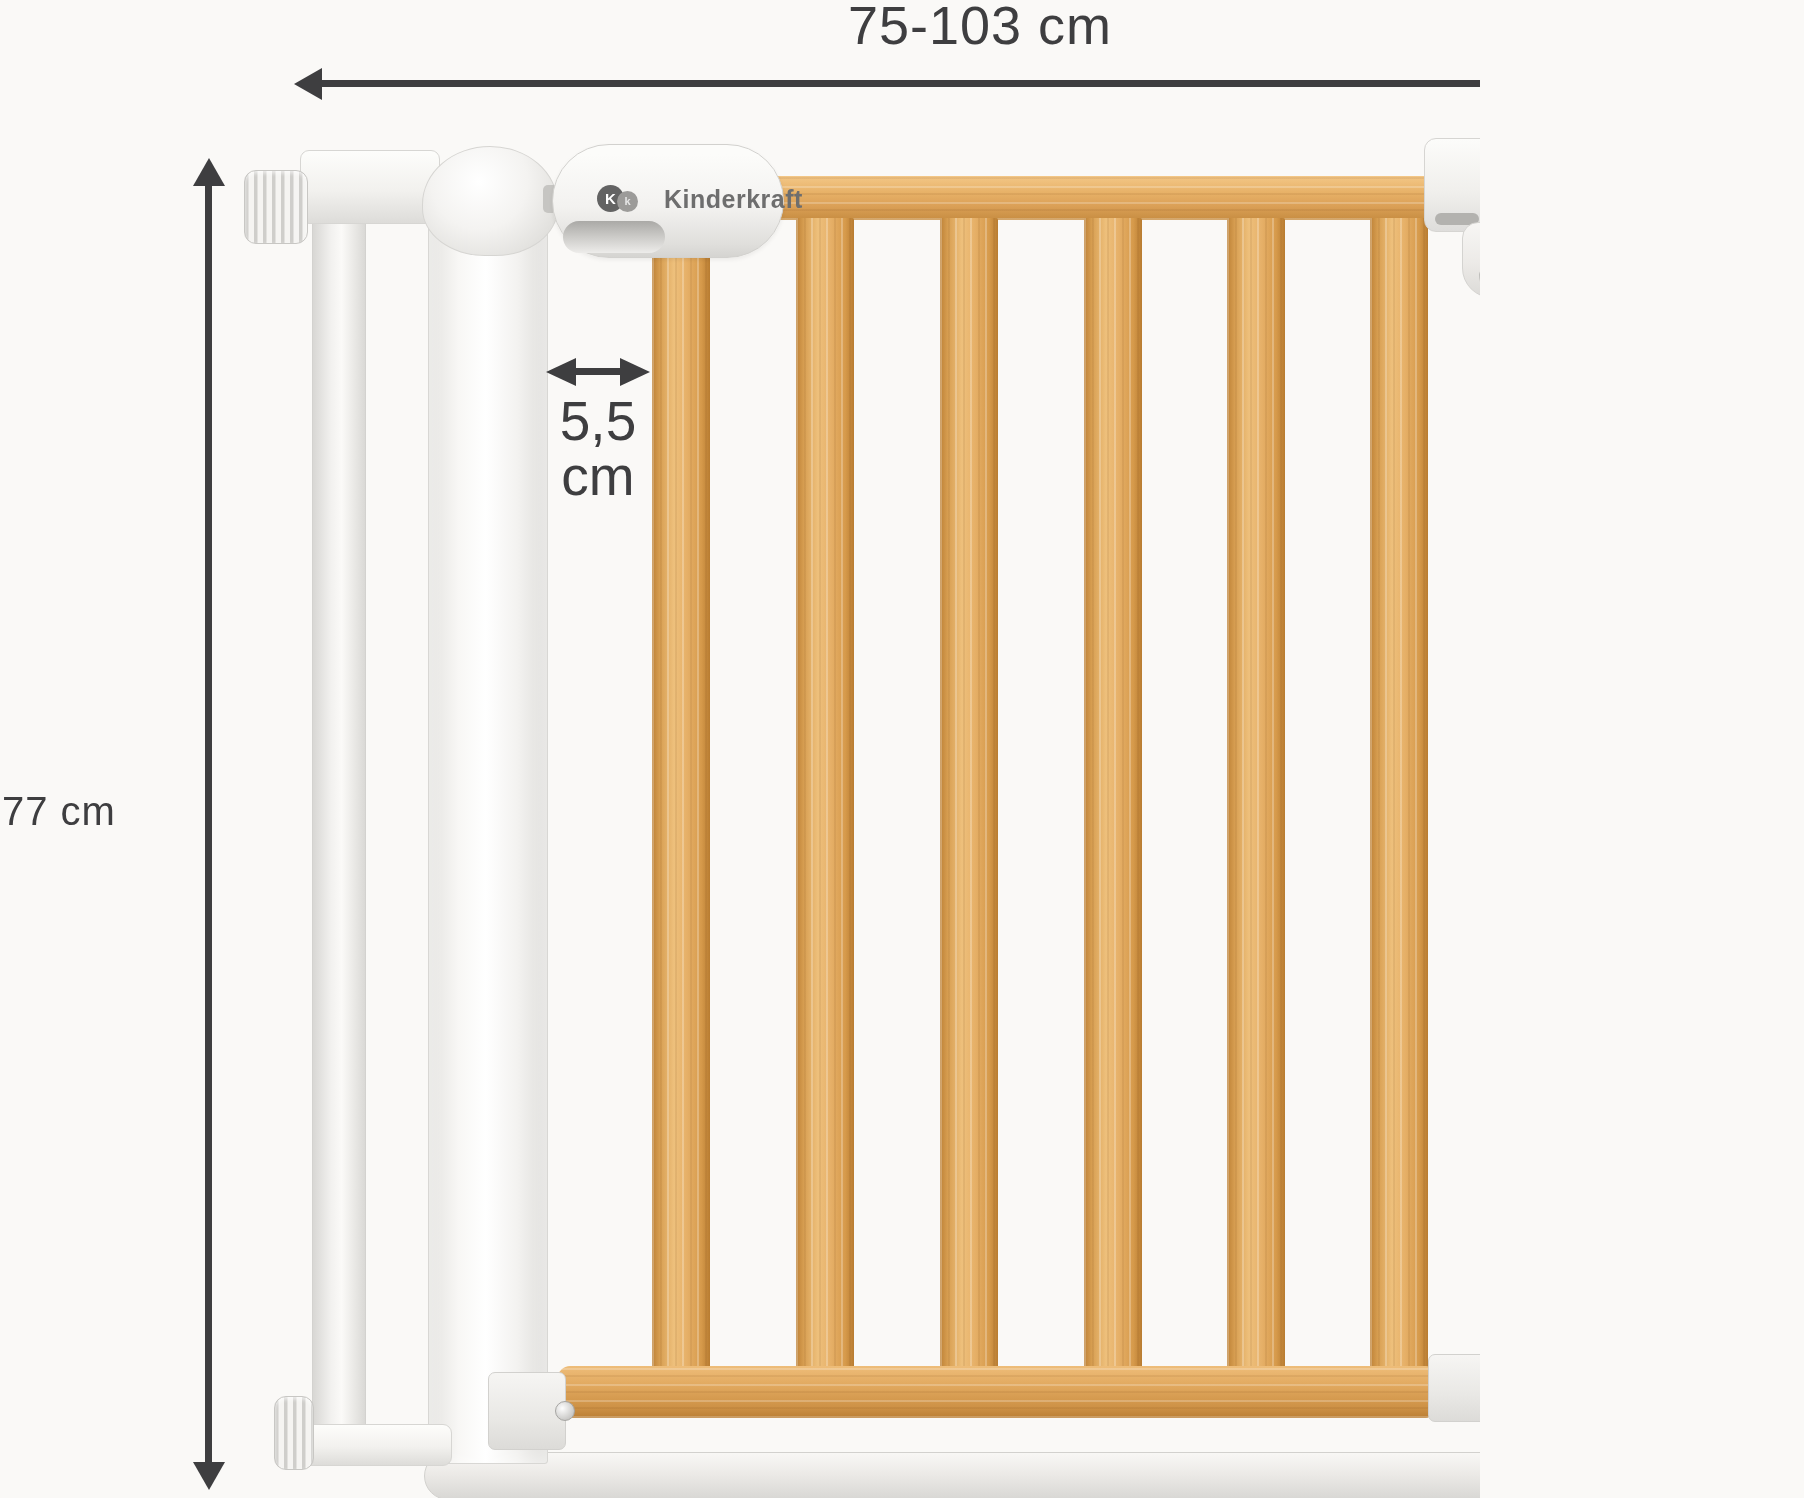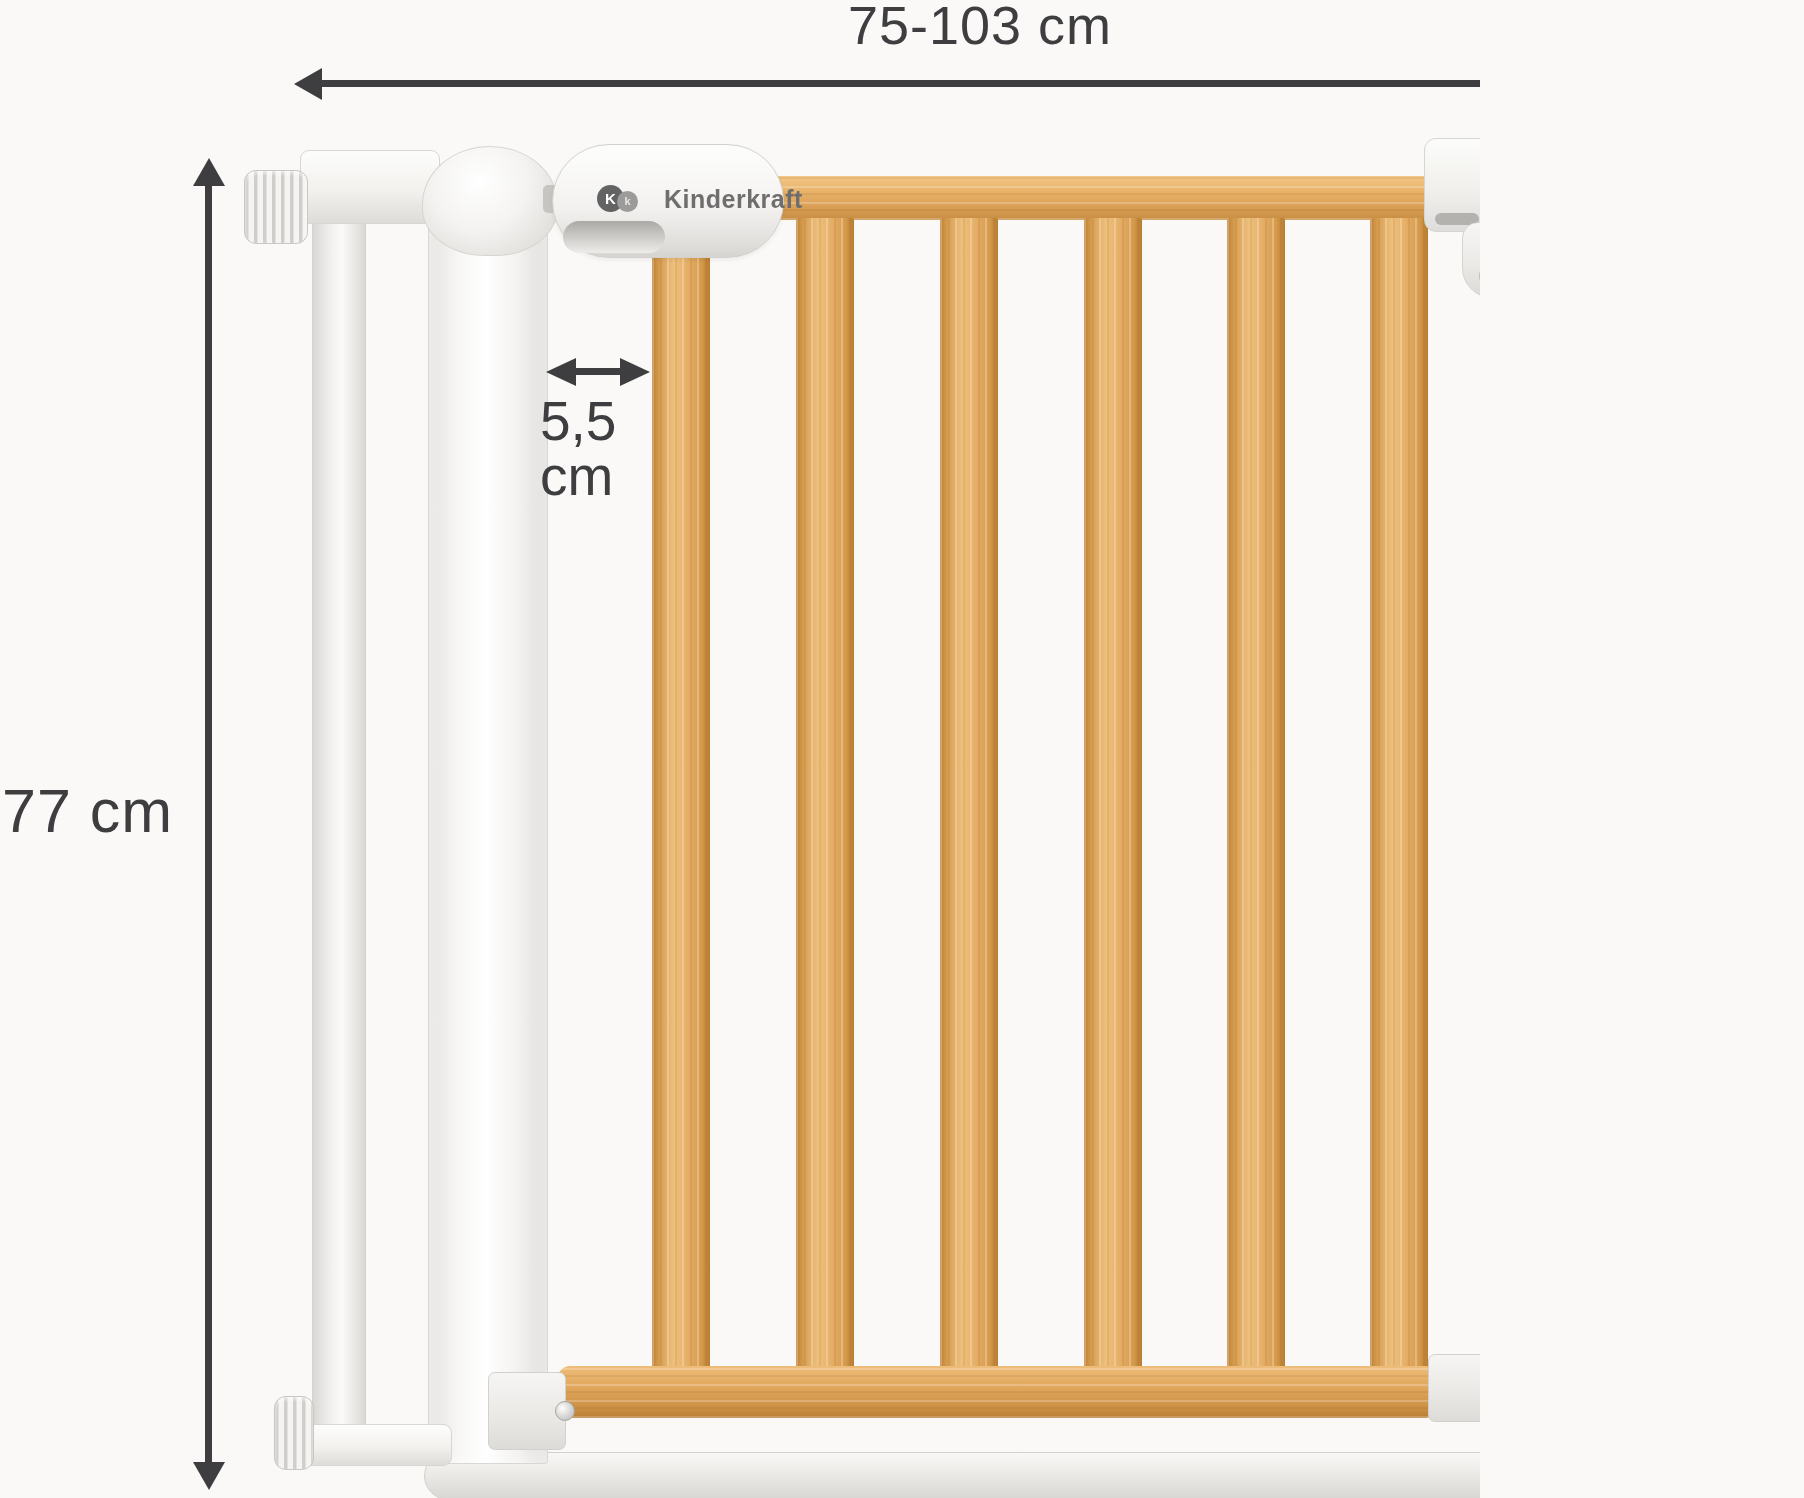--- a/index.html
+++ b/index.html
@@ -6,22 +6,22 @@
     --dim:#3e3e40;
     --wood-mid:#e3aa60;
   }
   html,body{margin:0;padding:0;}
   body{font-family:"Liberation Sans", sans-serif; background:#faf9f7;}
   .canvas{position:relative;width:1480px;height:1498px;background:#faf9f7;overflow:hidden;}
 
   
   .dim-text{position:absolute;color:var(--dim);z-index:10;letter-spacing:1px;}
   .width-label{left:760px;top:-6px;width:440px;height:62px;font-size:54px;line-height:62px;text-align:center;}
-  .height-label{left:2px;top:780px;width:190px;font-size:61px;line-height:62px;text-align:left;}
-  .gap-label{left:540px;top:394px;width:116px;font-size:55px;line-height:55px;letter-spacing:0;}
+  .height-label{left:2px;top:780px;width:190px;font-size:40px;line-height:62px;text-align:left;}
+  .gap-label{left:540px;top:394px;width:116px;text-align:center;font-size:55px;line-height:55px;letter-spacing:0;}
   .gap-label span{display:block;}
 
   .h-arrow{position:absolute;background:var(--dim);z-index:10;}
   .h-arrow::before,.h-arrow::after{content:"";position:absolute;top:50%;transform:translateY(-50%);
     border-top:16px solid transparent;border-bottom:16px solid transparent;}
   .h-arrow::before{left:-28px;border-right:28px solid var(--dim);}
   .h-arrow::after{right:-28px;border-left:28px solid var(--dim);}
   .width-arrow{left:322px;top:80px;width:1434px;height:7px;}
 
   .h-arrow.small::before,.h-arrow.small::after{border-top-width:14px;border-bottom-width:14px;}

